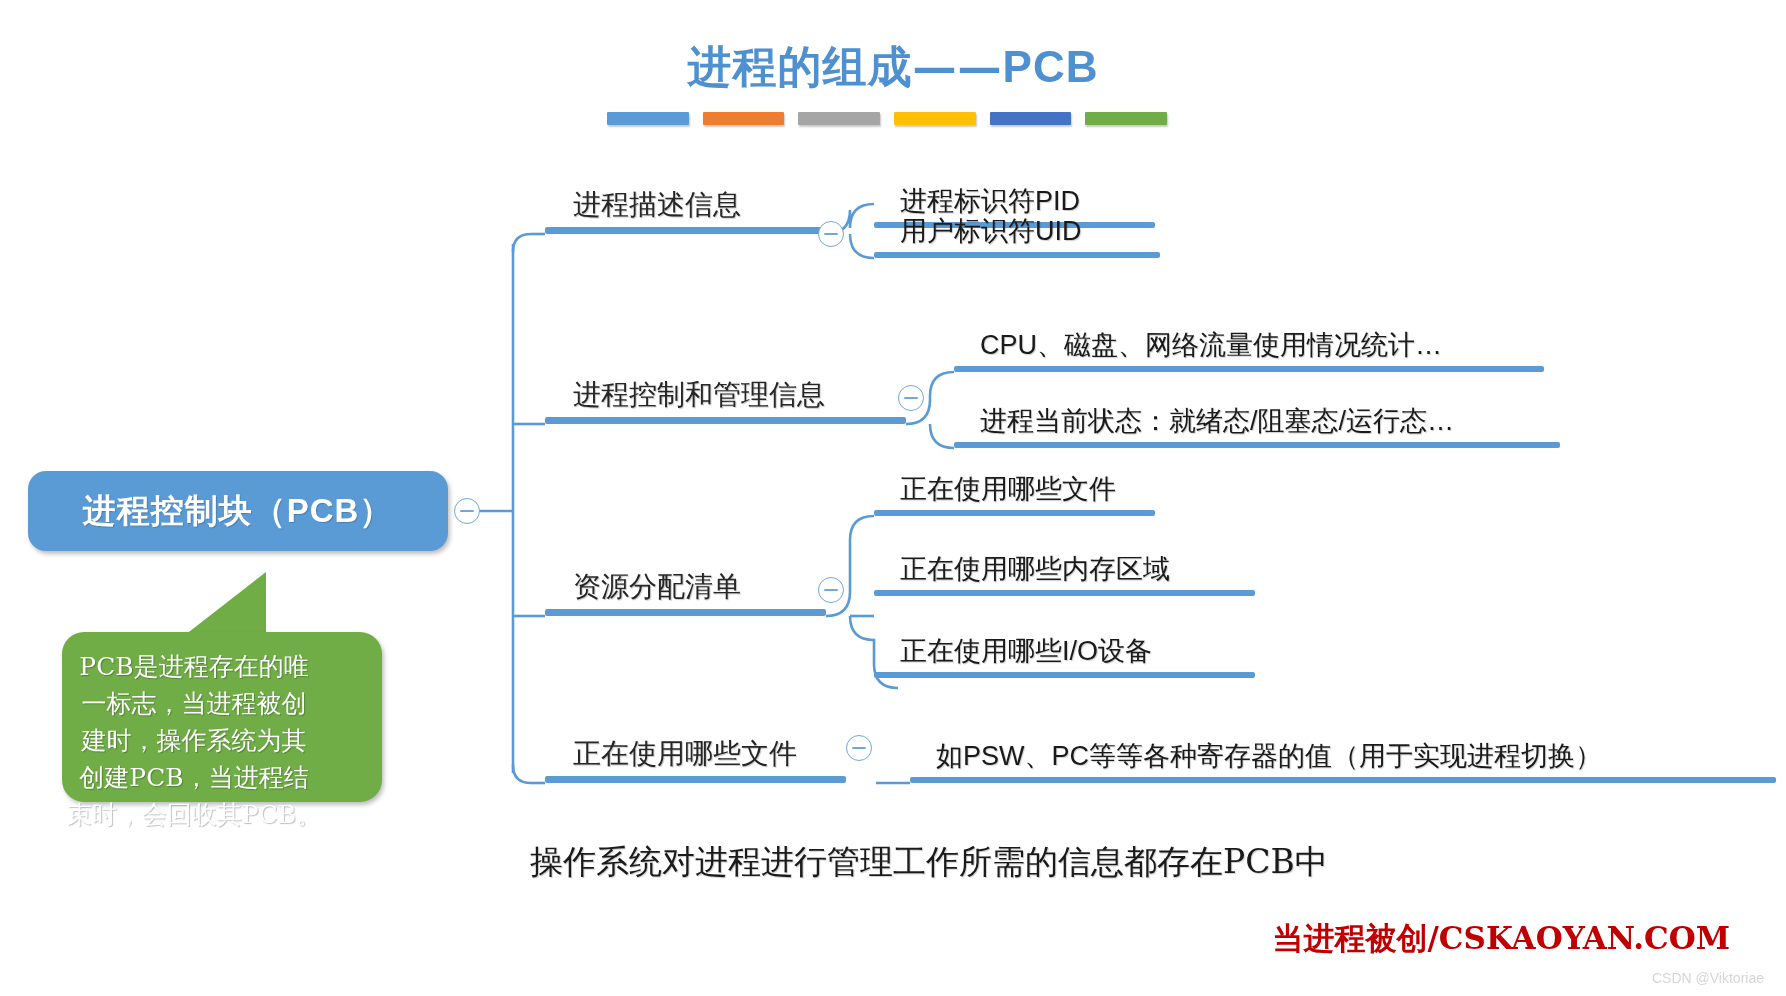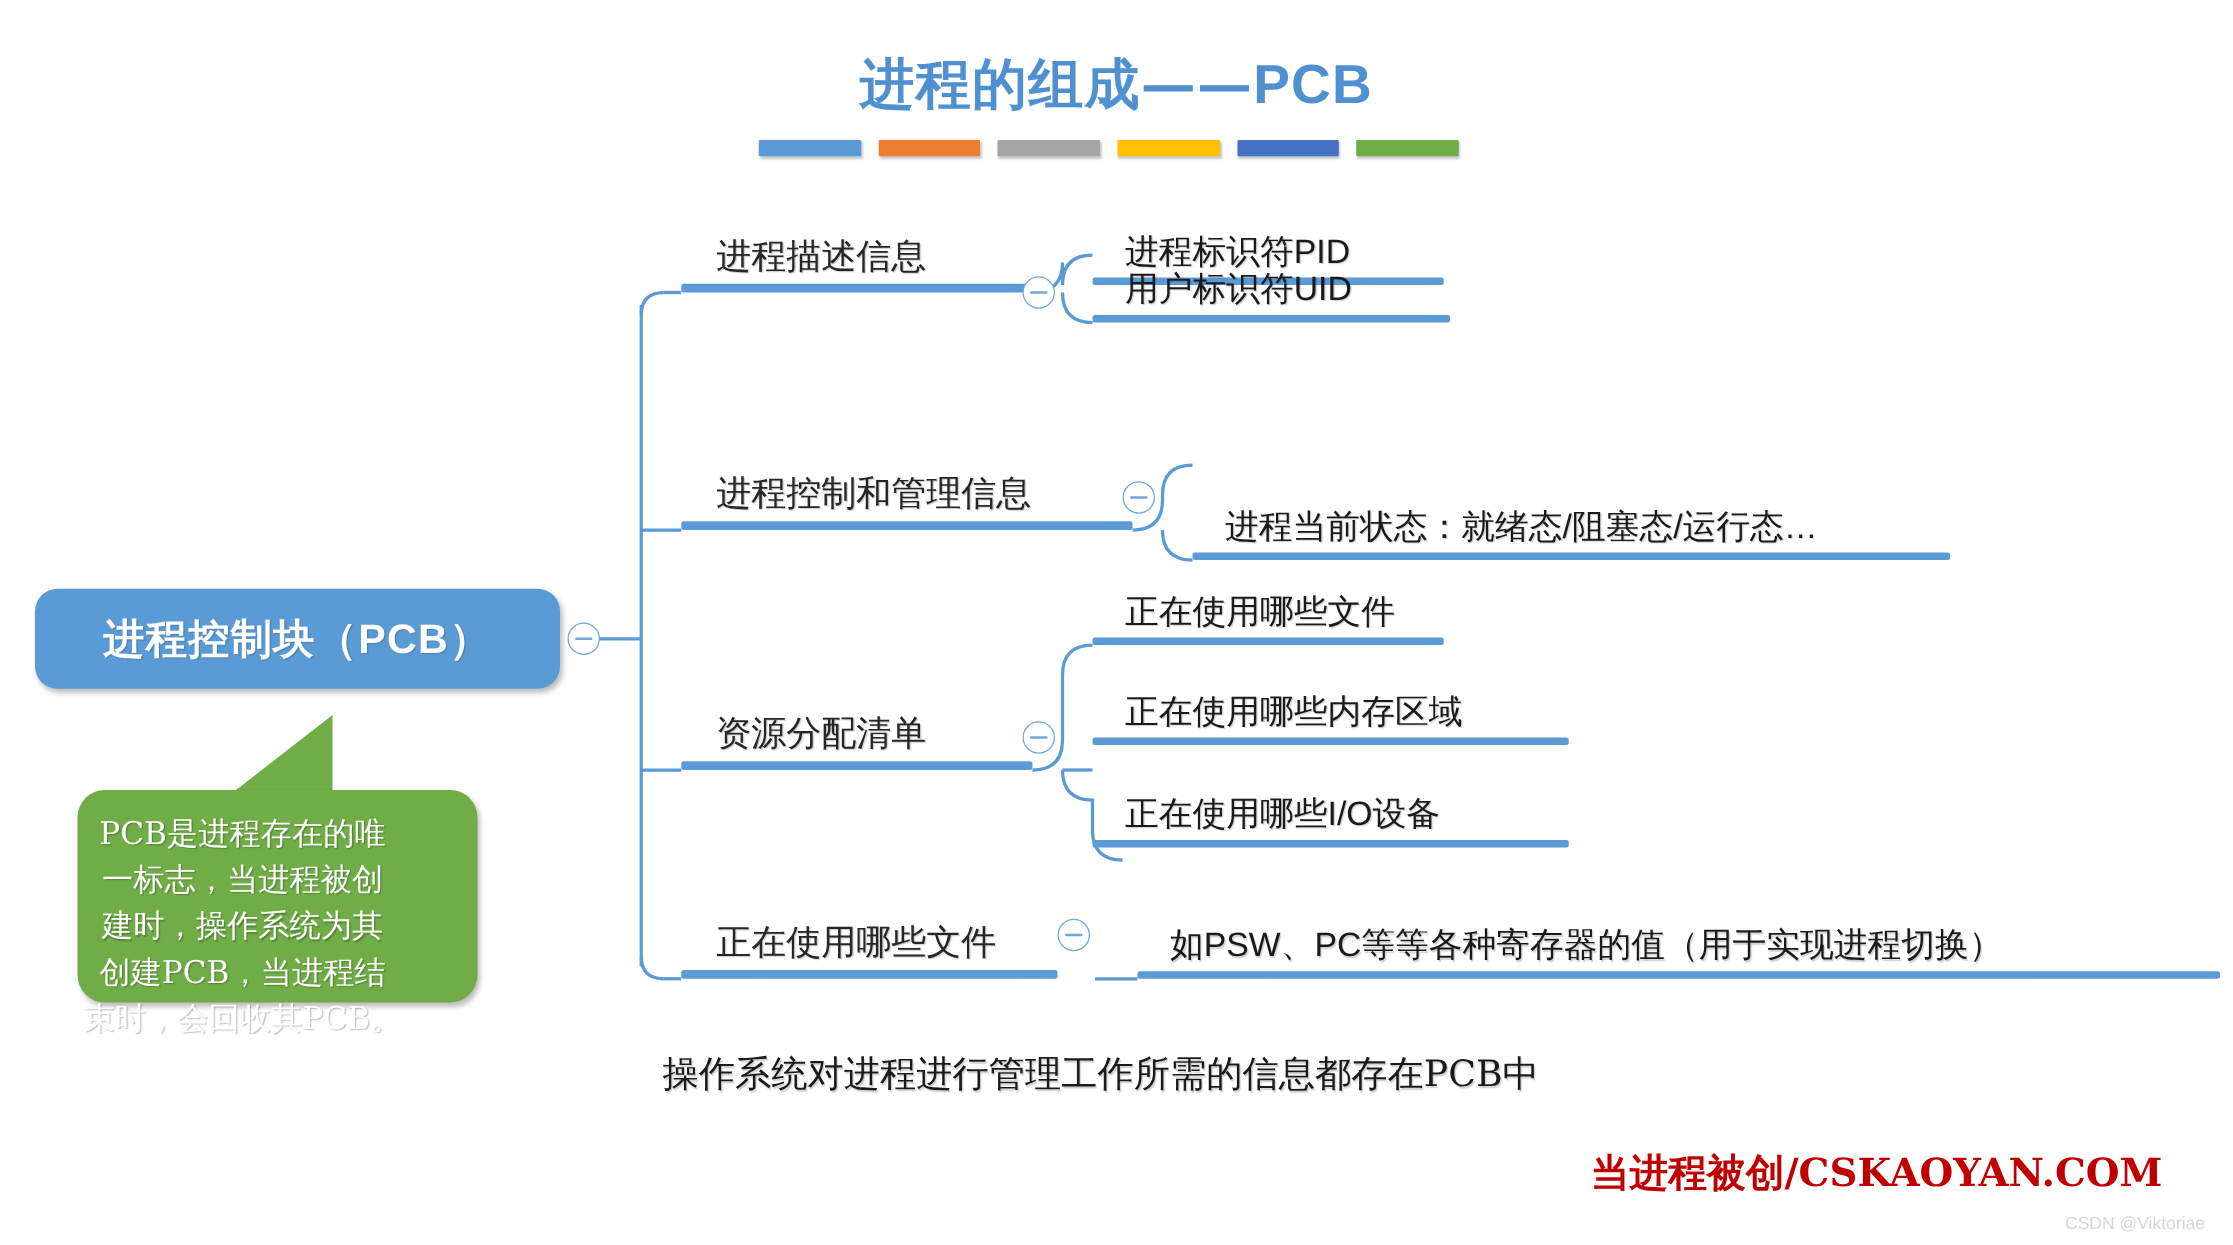--- a/index.html
+++ b/index.html
@@ -109,21 +109,21 @@
     position:absolute;left:0;top:78px;width:264px;
     text-align:center;
     color:#ffffff;font-size:25px;line-height:37px;
     font-family:"DejaVu Serif","Liberation Serif",serif;
     text-shadow:1px 1px 1px rgba(0,0,0,.25);
   }
 
   
   .caption{
     position:absolute;left:530px;top:840px;
-    font-size:29px;color:#1a1a1a;white-space:nowrap;
+    font-size:33px;color:#1a1a1a;white-space:nowrap;
     font-family:"DejaVu Serif","Liberation Serif",serif;
     text-shadow:1px 1px 1px rgba(0,0,0,.2);
   }
 
   
   .brand{
     position:absolute;right:56px;bottom:36px;
     font-size:31px;font-weight:bold;color:#c00000;
     white-space:nowrap;
     font-family:"DejaVu Serif","Liberation Serif",serif;
@@ -203,20 +203,24 @@
     <div class="ltext" style="left:26px;">用户标识符UID</div>
     <div class="lline" style="width:286px;"></div>
   </div>
 
   <div class="branch" style="left:545px;top:380px;width:361px;height:44px;">
     <div class="btext" style="left:28px;">进程控制和管理信息</div>
     <div class="bline" style="width:361px;"></div>
   </div>
   <div class="collapse" style="left:898px;top:385px;"></div>
 
+  <div class="leaf" style="left:954px;top:328px;width:590px;height:44px;">
+    <div class="ltext" style="left:26px;">CPU、磁盘、网络流量使用情况统计…</div>
+    <div class="lline" style="width:590px;"></div>
+  </div>
 
   <div class="leaf" style="left:954px;top:404px;width:606px;height:44px;">
     <div class="ltext" style="left:26px;">进程当前状态：就绪态/阻塞态/运行态…</div>
     <div class="lline" style="width:606px;"></div>
   </div>
 
   <div class="branch" style="left:545px;top:572px;width:281px;height:44px;">
     <div class="btext" style="left:28px;">资源分配清单</div>
     <div class="bline" style="width:281px;"></div>
   </div>

